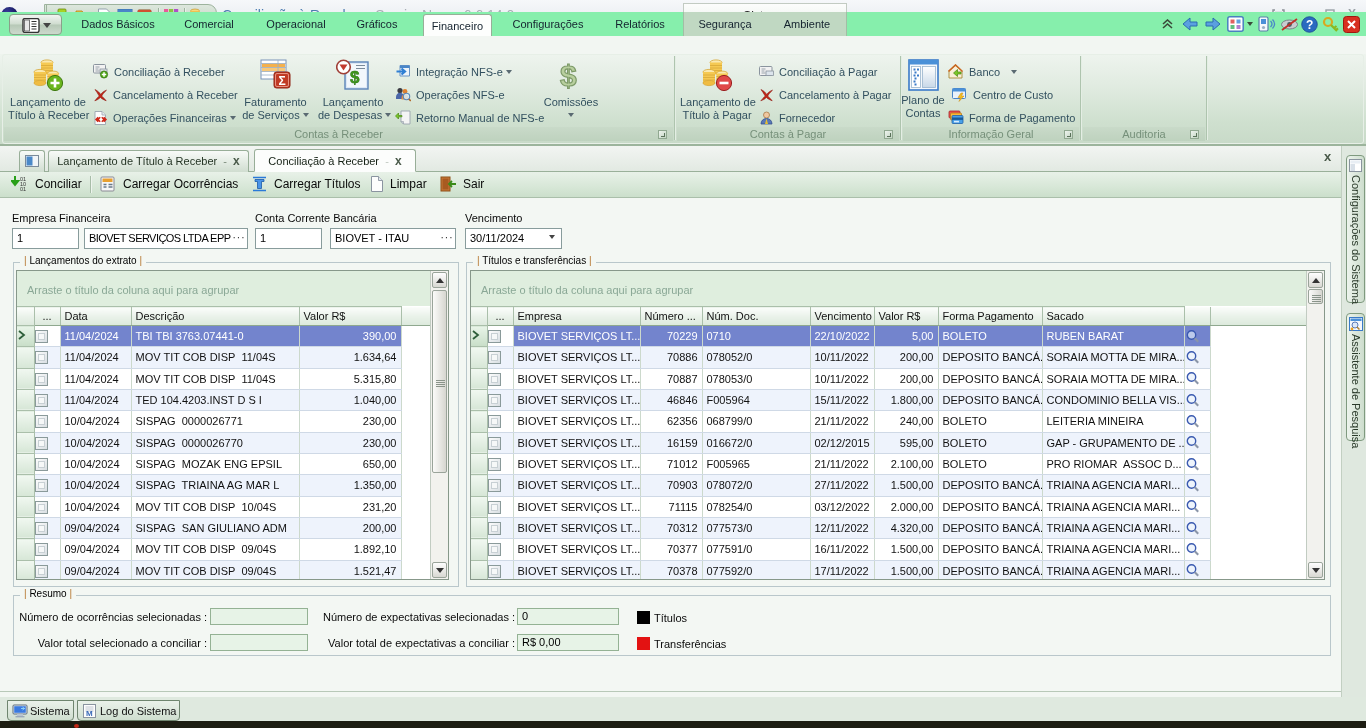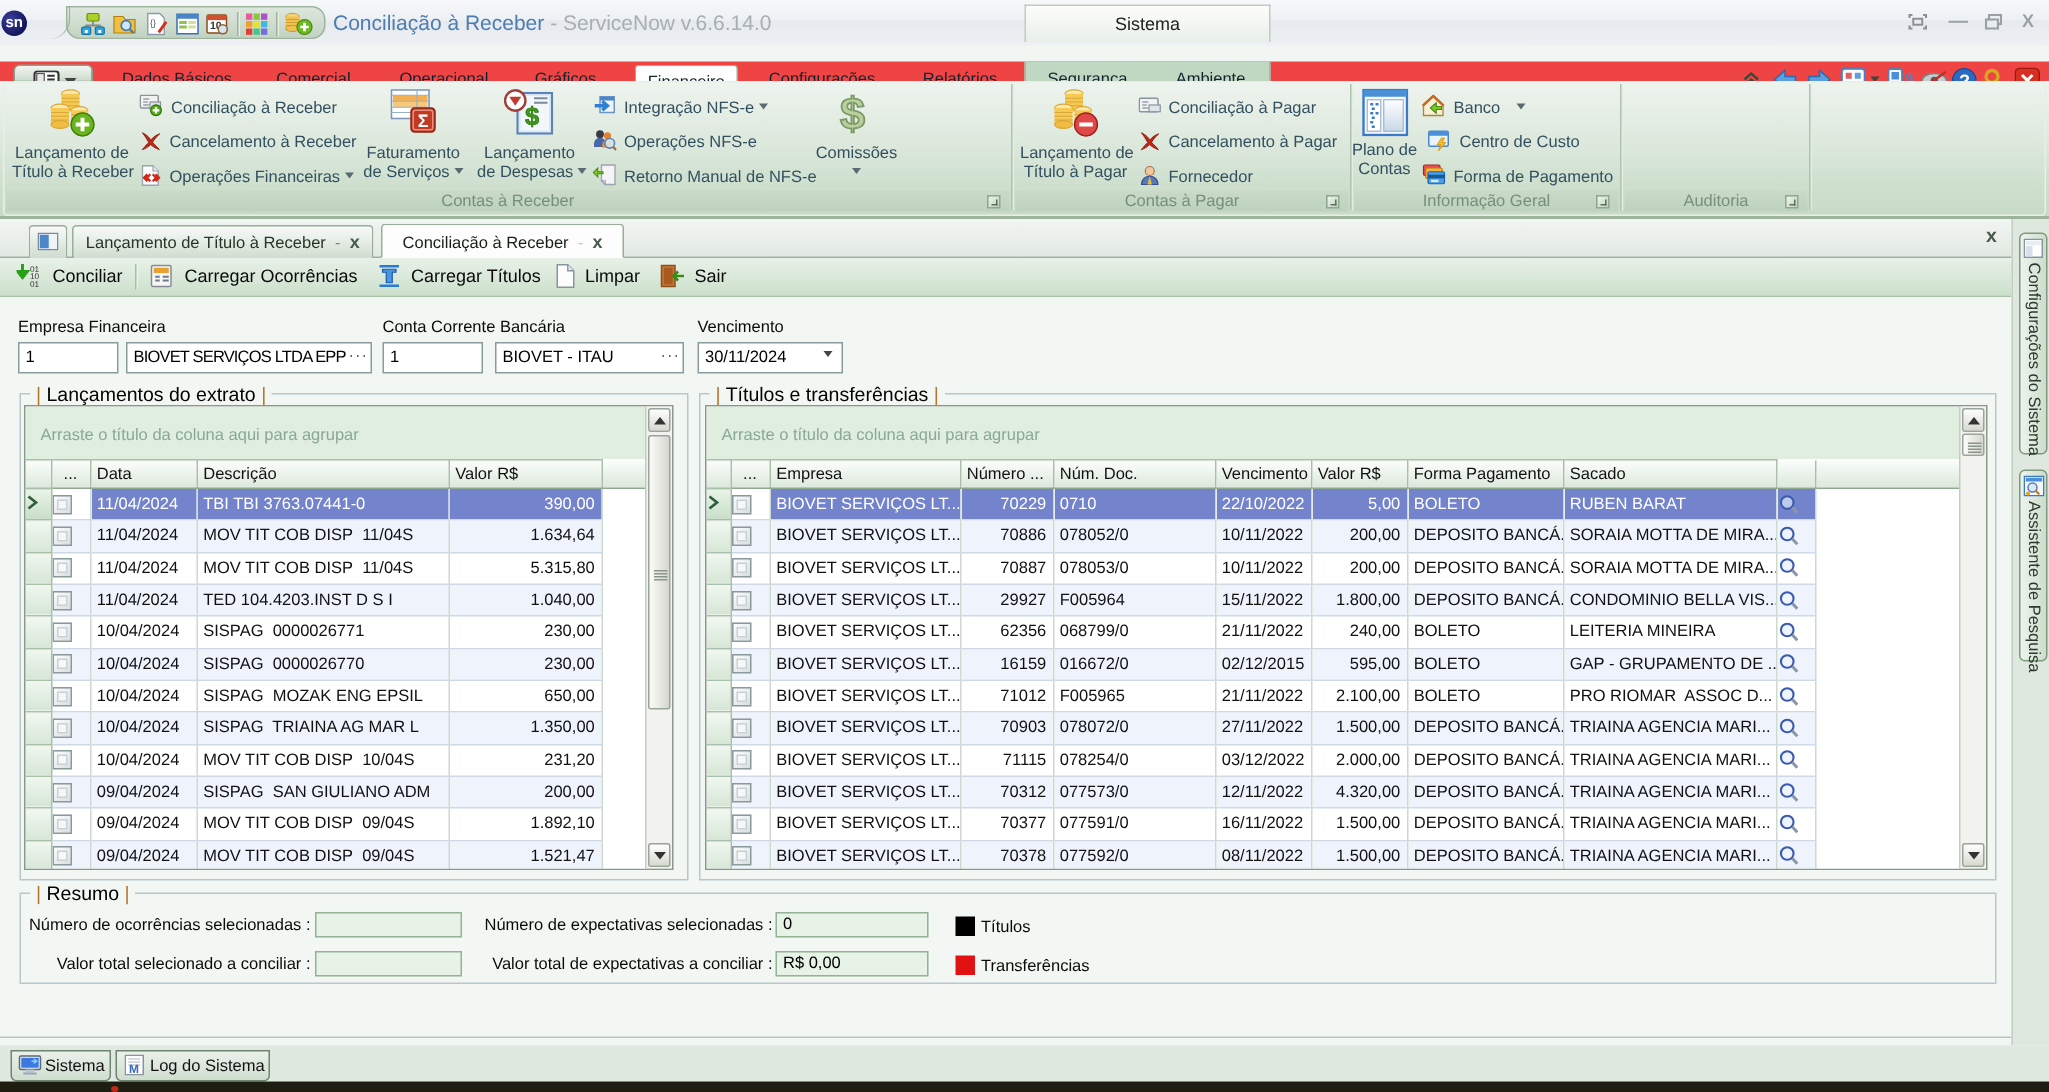--- a/index.html
+++ b/index.html
@@ -22,21 +22,21 @@
 .qico{position:absolute;top:3px;width:16px;height:16px;}
 .qsep{position:absolute;top:3px;width:1px;height:16px;background:#9db39d;box-shadow:1px 0 0 #e8efe8;}
 #titletext{position:absolute;left:222px;top:7px;font-size:14px;color:#4d7cb0;}
 #titletext span{color:#a8aeb4;}
 #sysheader{position:absolute;left:683px;top:3px;width:164px;height:25px;
  background:linear-gradient(180deg,#fcfdfc,#e9efe9);border:1px solid #c2cbc2;border-bottom:none;
  text-align:center;font-size:12px;color:#222;line-height:24px;}
 .winbtn{position:absolute;top:9px;color:#9aa0a6;font-size:11px;font-weight:bold;}
 
 
-#tabrow{position:absolute;left:0;top:41px;width:1366px;height:24px;background:#ef4444;}
+#tabrow{position:absolute;left:0;top:12px;width:1366px;height:24px;background:#86efac;}
 #sysshade{position:absolute;left:683px;top:0;width:164px;height:24px;background:#c0d8c2;
  border-left:1px solid #a3bda5;border-right:1px solid #a3bda5;}
 #appbtn{position:absolute;left:9px;top:2px;width:53px;height:21px;border:1px solid #8aa08a;border-radius:4px;
  background:linear-gradient(180deg,#f2f5f2 0%,#cfdccf 48%,#b6c8b6 52%,#cdd9cd 100%);}
 .rtab{position:absolute;top:0;height:24px;line-height:24px;text-align:center;color:#14222e;font-size:11px;}
 #seltab{position:absolute;left:423px;top:2px;width:69px;height:22px;background:#fdfefd;
  border:1px solid #98ae98;border-bottom:none;border-radius:3px 3px 0 0;
  text-align:center;line-height:22px;font-size:11px;color:#14222e;}
 
 
@@ -76,21 +76,21 @@
 
 
 #content{position:absolute;left:0;top:198px;width:1341px;height:494px;background:#f3f7f3;
  border-bottom:1px solid #b8c8b8;}
 .flabel{position:absolute;font-size:11px;color:#0a0a0a;white-space:nowrap;}
 .field{position:absolute;height:21px;background:#fff;border:1px solid #889c9c;font-size:11px;
  line-height:19px;padding-left:4px;color:#000;white-space:nowrap;overflow:hidden;}
 .fbtn{position:absolute;right:1px;top:1px;width:14px;height:17px;background:#fff;
  text-align:center;line-height:15px;font-size:10px;color:#222;letter-spacing:1px;}
 .groupbox{position:absolute;border:1px solid #b9c7cb;}
-.gblabel{position:absolute;top:-8px;left:6px;background:#f3f7f3;padding:0 4px;font-size:13px;color:#000;white-space:nowrap;}
+.gblabel{position:absolute;top:-8px;left:6px;background:#f3f7f3;padding:0 4px;font-size:10px;color:#000;white-space:nowrap;}
 .gblabel b{color:#b5762e;font-weight:normal;}
 
 
 .grid{position:absolute;background:#fff;border:1px solid #87988a;overflow:hidden;}
 .dragstrip{position:absolute;left:0;top:0;right:0;height:35px;background:#dfeede;
  color:#8aa896;font-size:11px;line-height:38px;padding-left:10px;}
 table.g{border-collapse:collapse;table-layout:fixed;position:absolute;left:0;top:35px;}
 table.g td,table.g th{overflow:hidden;white-space:nowrap;padding:0 0 0 4px;font-size:11px;font-weight:normal;text-align:left;}
 tr.ghead{height:19px;}
 tr.ghead th{background:linear-gradient(180deg,#fbfdfb 0%,#eaf2ea 50%,#dce9dc 100%);
@@ -717,21 +717,21 @@
               <td class="lupa"><svg width="15" height="15" viewBox="0 0 15 15">
                   <circle cx="6.5" cy="6" r="4.2" fill="#eef4fc" stroke="#3a5ab0" stroke-width="1.4"></circle>
                   <path d="M9.8 9.2l3.4 3.6" stroke="#8a95a8" stroke-width="2"></path>
                 </svg></td>
               <td class="filler"></td>
             </tr>
         <tr class="grow alt">
               <td class="ind"></td>
               <td class="cb"><span class="cbox"><i></i></span></td>
               <td>BIOVET SERVIÇOS LT...</td>
-              <td class="num">29927</td>
+              <td class="num">46846</td>
               <td>F005964</td>
               <td>15/11/2022</td>
               <td class="num">1.800,00</td>
               <td>DEPOSITO BANCÁ...</td>
               <td>CONDOMINIO BELLA VIS...</td>
               <td class="lupa"><svg width="15" height="15" viewBox="0 0 15 15">
                   <circle cx="6.5" cy="6" r="4.2" fill="#eef4fc" stroke="#3a5ab0" stroke-width="1.4"></circle>
                   <path d="M9.8 9.2l3.4 3.6" stroke="#8a95a8" stroke-width="2"></path>
                 </svg></td>
               <td class="filler"></td>
@@ -847,21 +847,21 @@
                   <path d="M9.8 9.2l3.4 3.6" stroke="#8a95a8" stroke-width="2"></path>
                 </svg></td>
               <td class="filler"></td>
             </tr>
         <tr class="grow alt">
               <td class="ind"></td>
               <td class="cb"><span class="cbox"><i></i></span></td>
               <td>BIOVET SERVIÇOS LT...</td>
               <td class="num">70378</td>
               <td>077592/0</td>
-              <td>08/11/2022</td>
+              <td>17/11/2022</td>
               <td class="num">1.500,00</td>
               <td>DEPOSITO BANCÁ...</td>
               <td>TRIAINA AGENCIA MARI...</td>
               <td class="lupa"><svg width="15" height="15" viewBox="0 0 15 15">
                   <circle cx="6.5" cy="6" r="4.2" fill="#eef4fc" stroke="#3a5ab0" stroke-width="1.4"></circle>
                   <path d="M9.8 9.2l3.4 3.6" stroke="#8a95a8" stroke-width="2"></path>
                 </svg></td>
               <td class="filler"></td>
             </tr>
       </tbody>

